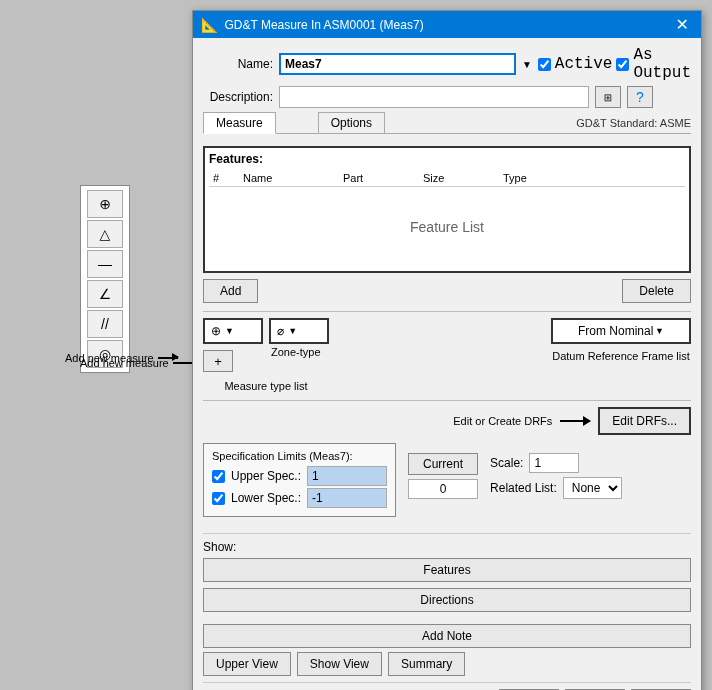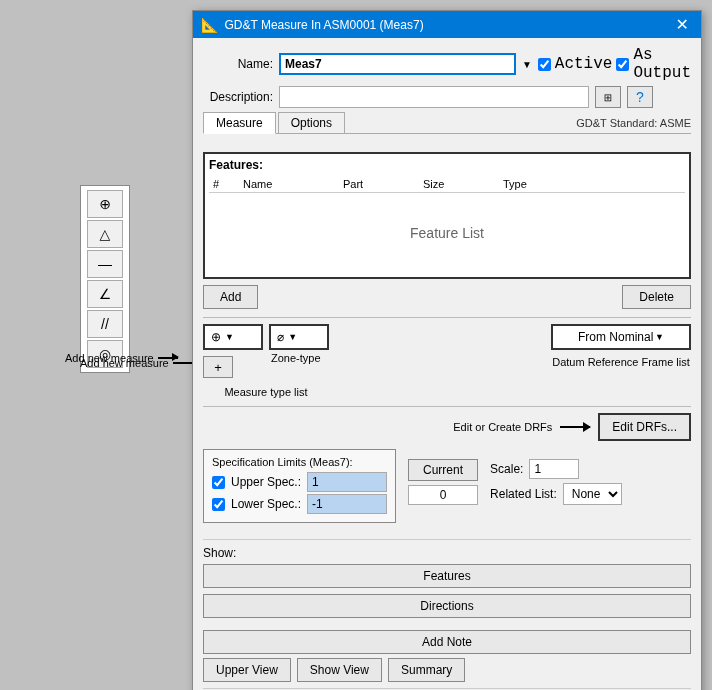--- a/index.html
+++ b/index.html
@@ -392,21 +392,21 @@
       </div>
     </div>
 
     <div class="form-row">
       <span class="form-label">Description:</span>
       <input class="text-input-normal" type="text" style="width: 310px;">
       <button style="border:1px solid #888;background:#e8e8e8;width:26px;height:22px;cursor:pointer;font-size:10px;">⊞</button>
       <button style="border:1px solid #888;background:#e8e8e8;width:26px;height:22px;cursor:pointer;font-size:14px;color:#0078d7;">?</button>
     </div>
 
-    <div style="display:flex;align-items:center;border-bottom:1px solid #aaa;margin-bottom:18px;">
+    <div style="display:flex;align-items:center;border-bottom:1px solid #aaa;margin-bottom:12px;gap:40px;">
       <div class="tab active">Measure</div>
       <div class="tab">Options</div>
       <span class="gdt-standard">GD&amp;T Standard: ASME</span>
     </div>
 
     <div class="features-box">
       <div class="features-title">Features:</div>
       <table class="features-table">
         <thead>
           <tr>

